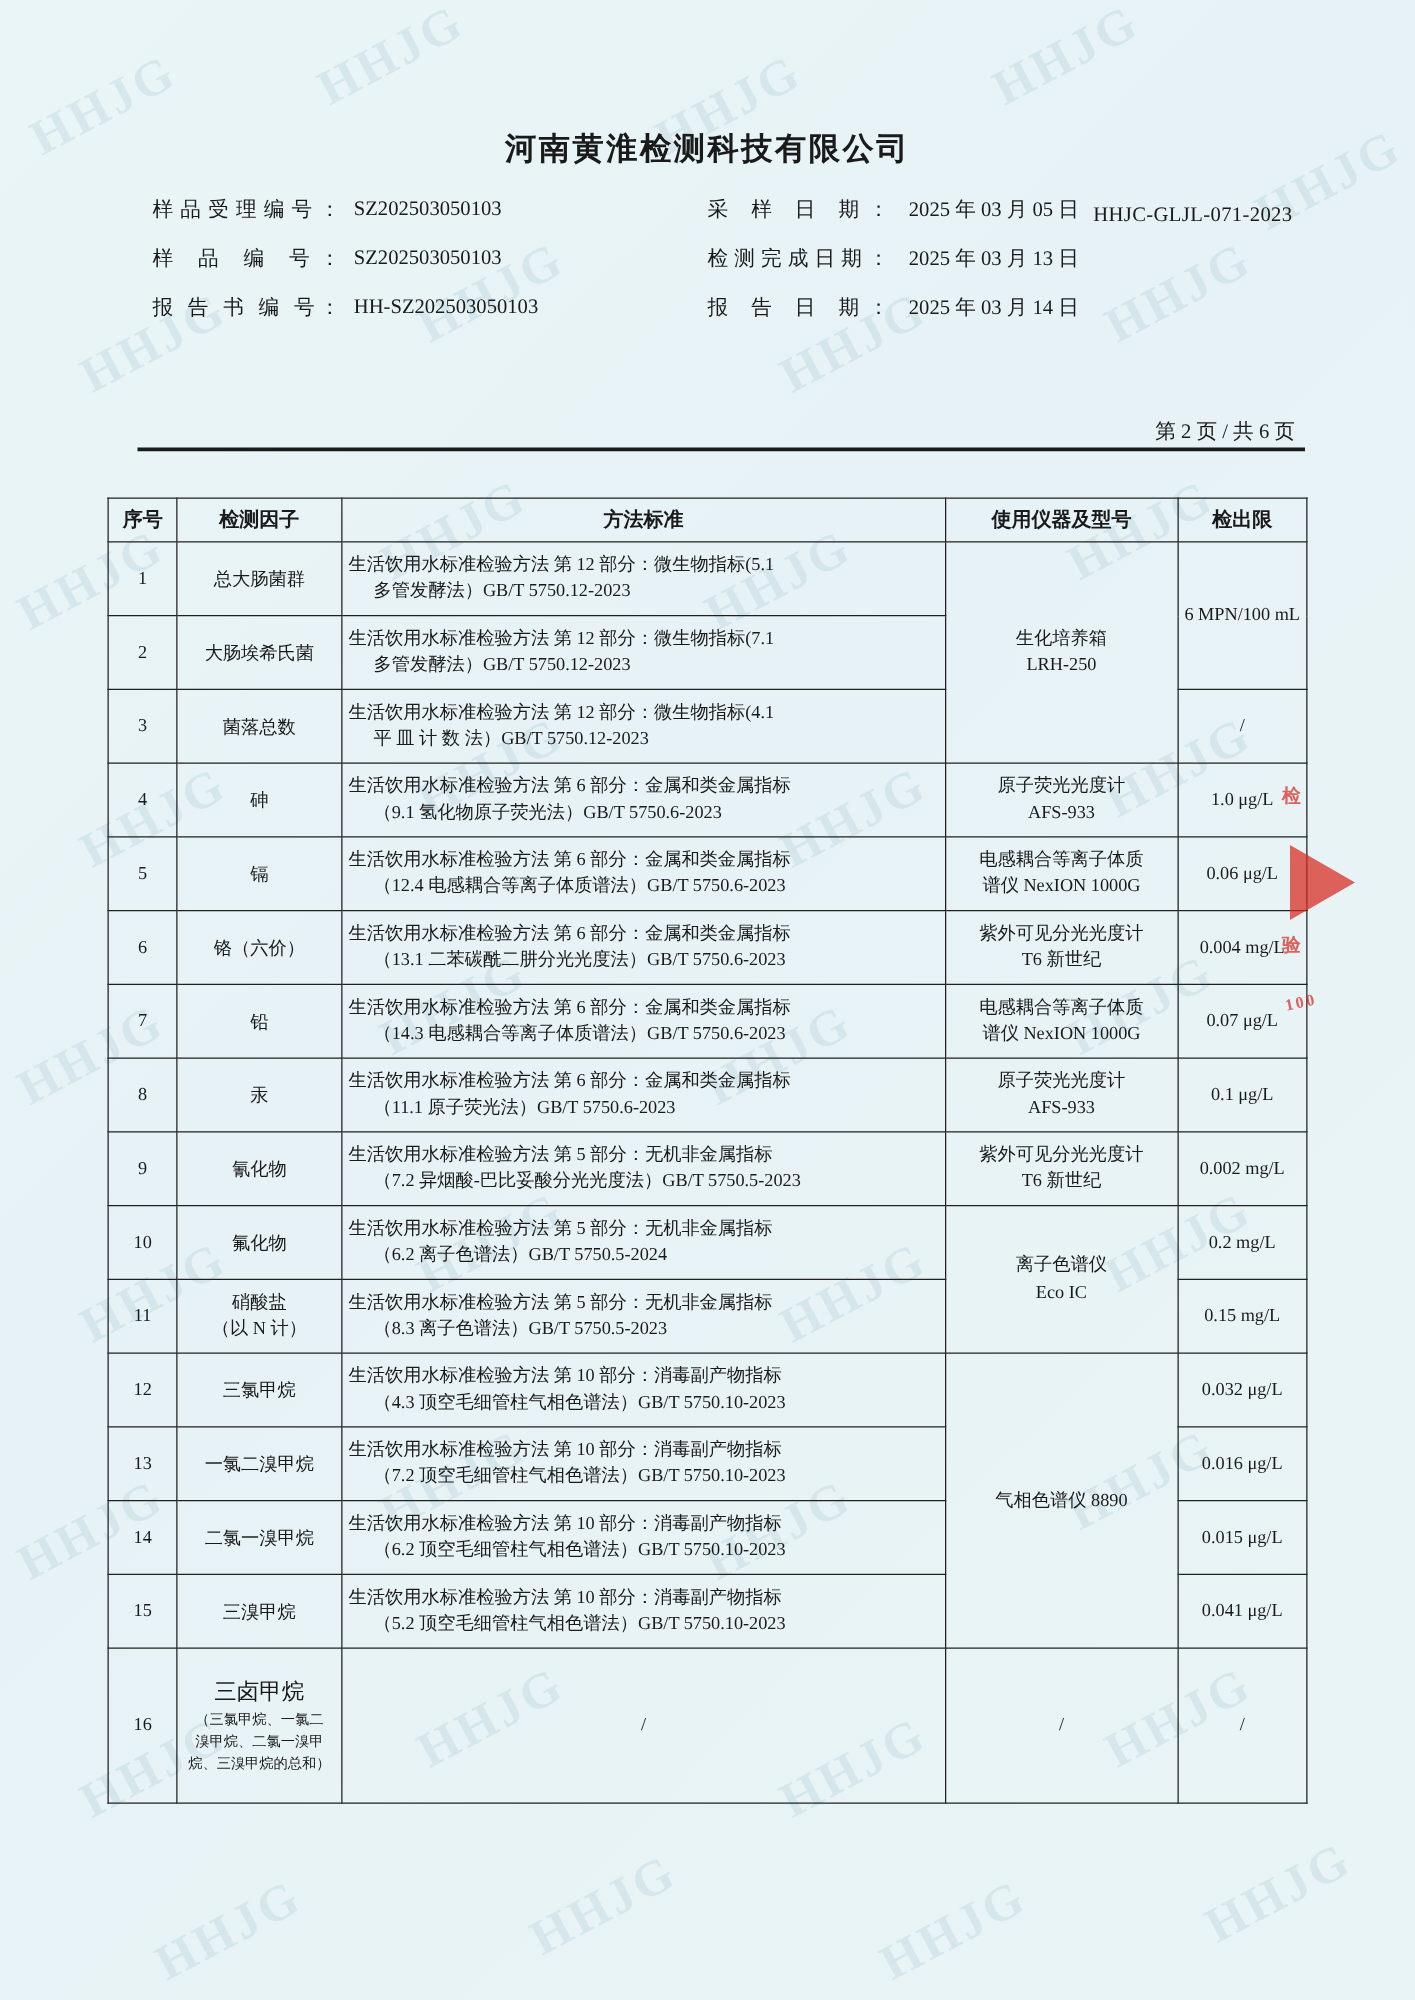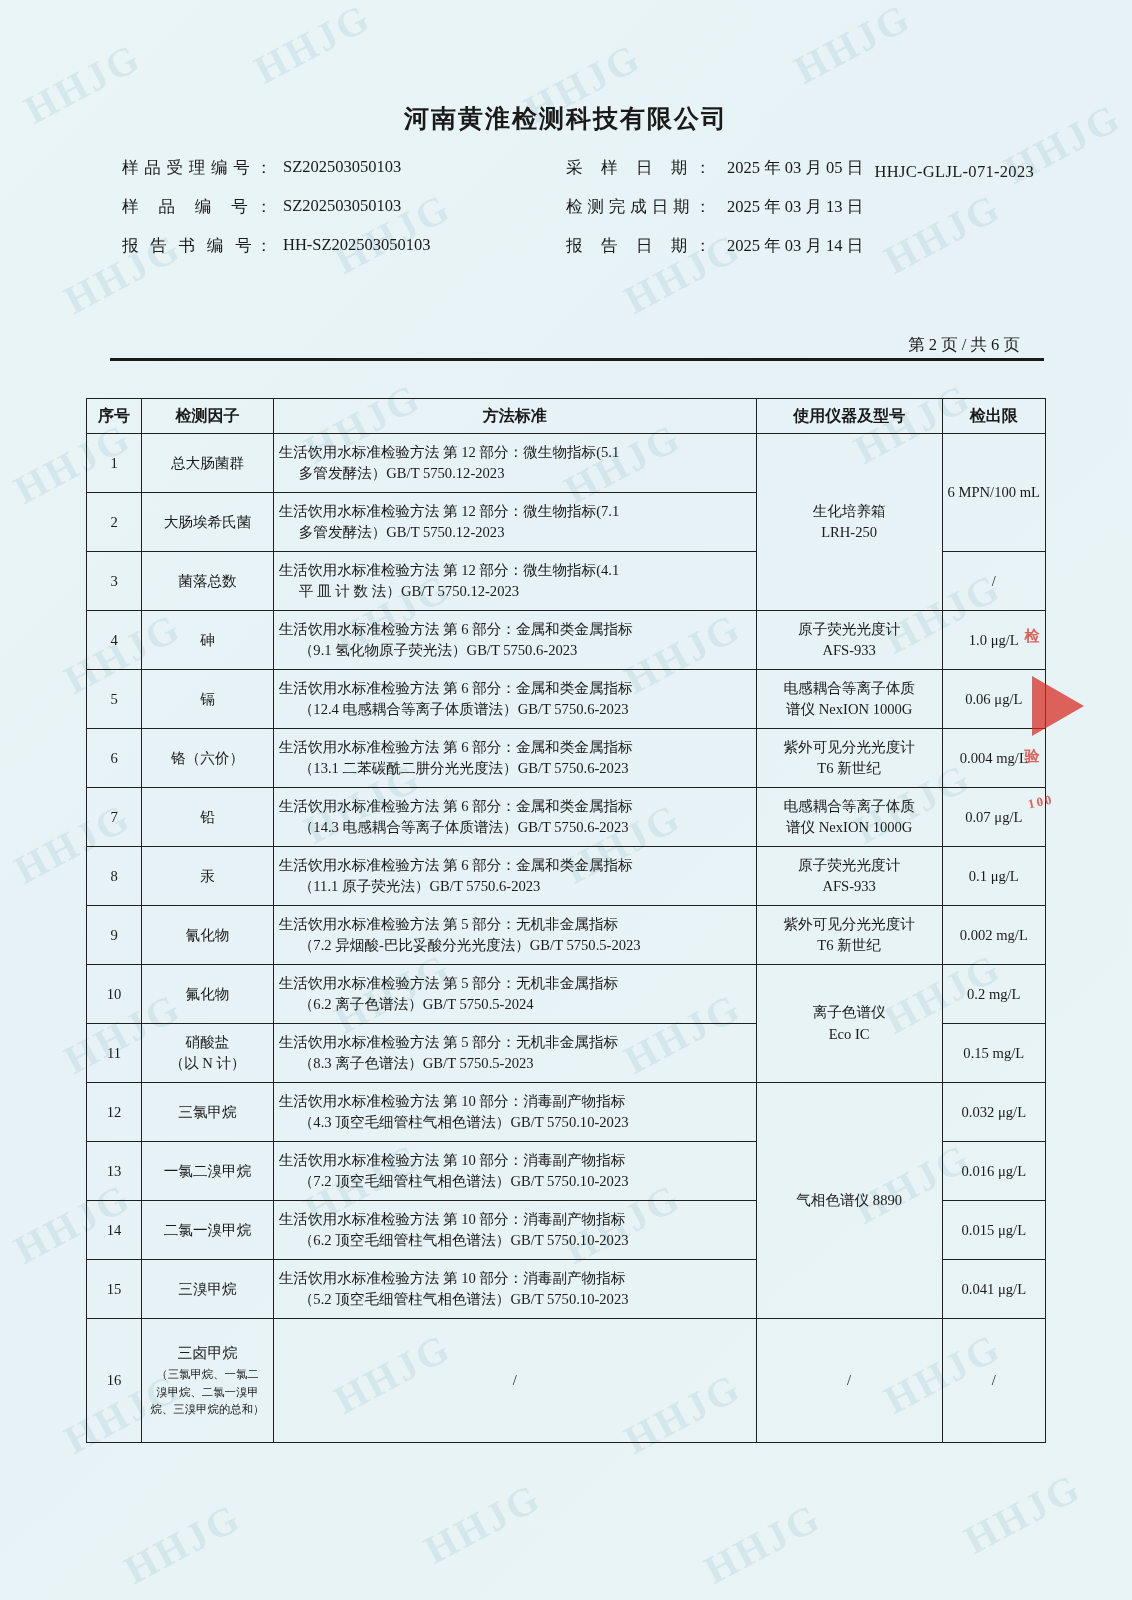--- a/index.html
+++ b/index.html
@@ -91,21 +91,21 @@
     width: 145px;
     text-align: justify;
     text-align-last: justify;
   }
   .val-r {
     position: absolute;
     left: 727px;
   }
   .pageno {
     position: absolute;
-    right: 112px;
+    right: 96px;
     top: 334px;
     font-size: 16.5px;
   }
   .rule {
     position: absolute;
     left: 110px;
     right: 88px;
     top: 358px;
     height: 3px;
     background: #1a1a1a;
@@ -147,21 +147,21 @@
   .m-line {
     display: block;
     white-space: nowrap;
     line-height: 1.45;
   }
   .m-line.l1 { text-align: left; padding-left: 2px;}
   .m-line.l2 { text-align: left; padding-left: 22px;}
   .m-line.ctr { text-align: center; }
   td.method-cell { padding: 4px 2px; height: 54px; }
   td.small-factor { font-size: 13px; line-height: 1.35; }
-  td.small-factor .ftitle { font-size: 15px; display:block; margin-bottom: 3px;}
+  td.small-factor .ftitle { font-size: 18px; display:block; margin-bottom: 3px;}
   td.small-factor .fsub { font-size: 11.4px; display:block; line-height:1.5;}
   
   .stamp {
     position: absolute;
     right: 22px;
     top: 608px;
     width: 96px;
     height: 220px;
     z-index: 3;
     opacity: 0.72;

